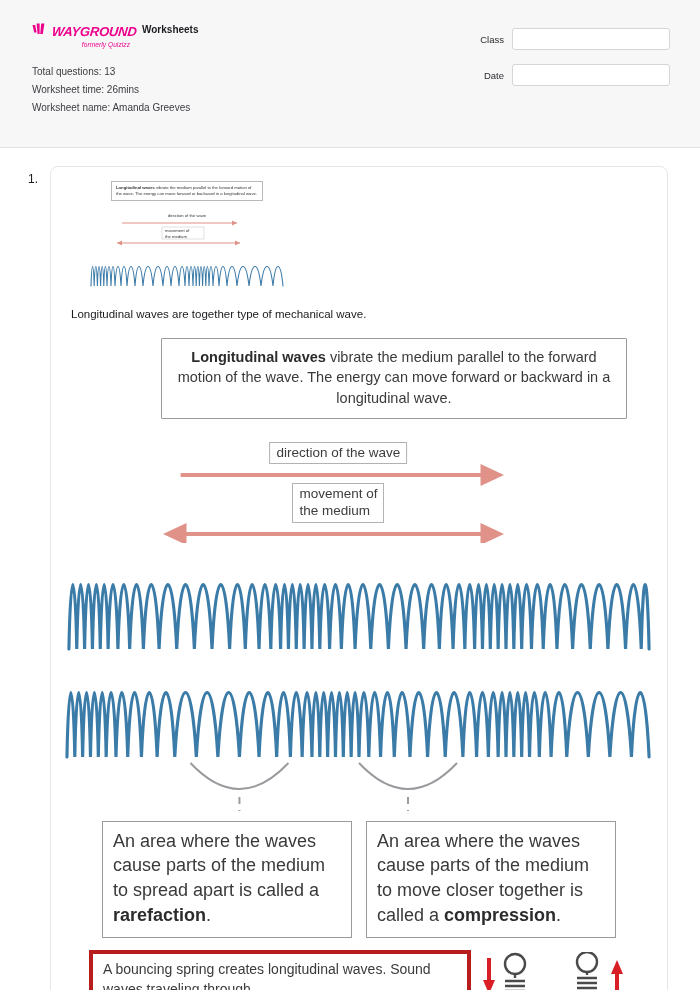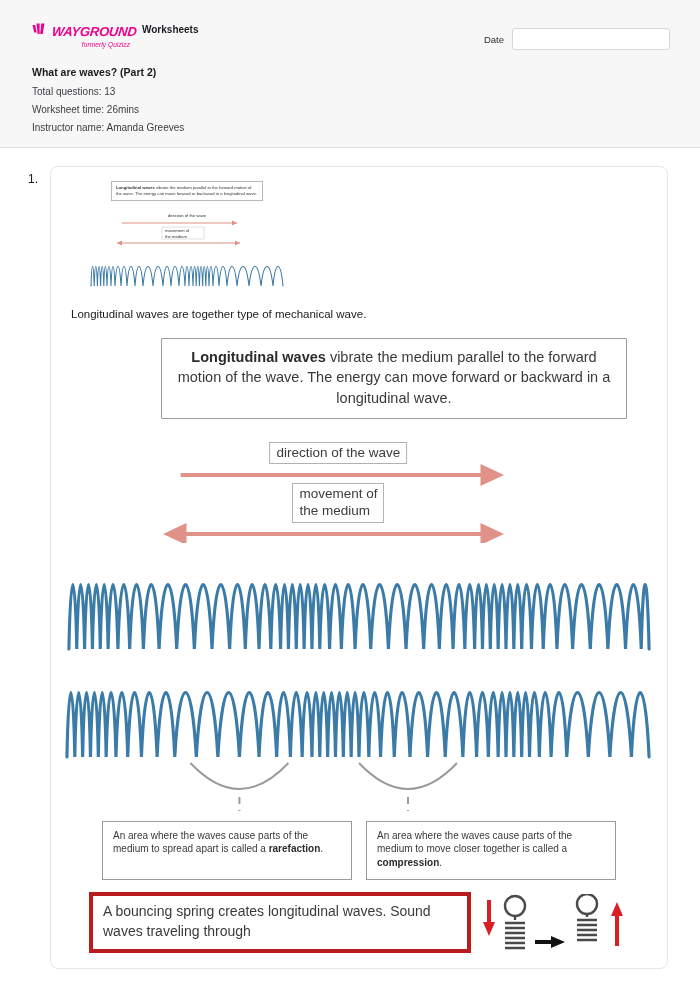--- a/index.html
+++ b/index.html
@@ -139,21 +139,21 @@
     display: flex; gap: 14px; margin: 6px 24px 0 24px;
     justify-content: center;
   }
   .callout {
     border: 1px solid #9a9a9e;
     width: 250px;
     padding: 7px 10px 9px 10px;
     background: #fff;
   }
   .callout p {
-    margin: 0; font-size: 10px; line-height: 1.38; color: #3a3a3c;
+    margin: 0; font-size: 18px; line-height: 1.38; color: #3a3a3c;
   }
   .callout b { font-weight: bold; color: #2c2c2e; }
 
   
   .bottom-row {
     display: flex; align-items: flex-start; gap: 8px;
     margin: 12px 22px 0 24px;
   }
   .bottom-box {
     flex: 1 1 auto;
@@ -182,27 +182,30 @@
           </svg>
         </span>
         <span class="logo-word">WAYGROUND</span>
       </div>
       <div class="logo-sub">formerly Quizizz</div>
     </div>
     <div class="worksheets-label">Worksheets</div>
   </div>
 
   <div class="meta">
-    <div class="meta-title">What are waves? (Part 2)</div>
     <div class="meta-line">Total questions: 13</div>
     <div class="meta-line">Worksheet time: 26mins</div>
-    <div class="meta-line">Instructor name: Amanda Greeves</div>
+    <div class="meta-line">Worksheet name: Amanda Greeves</div>
   </div>
 
   <div class="form-fields">
+    <div class="field-row">
+      <span class="field-label">Class</span>
+      <input class="field-input" type="text" placeholder="" style="">
+    </div>
     <div class="field-row">
       <span class="field-label">Date</span>
       <input class="field-input" type="text" placeholder="" style="">
     </div>
   </div>
 </div>
 
 <div class="body-area">
   <div class="question-row">
 

